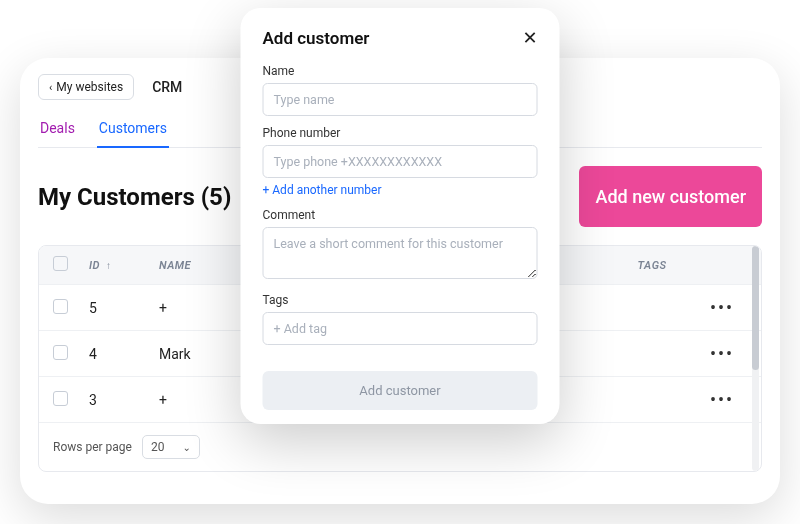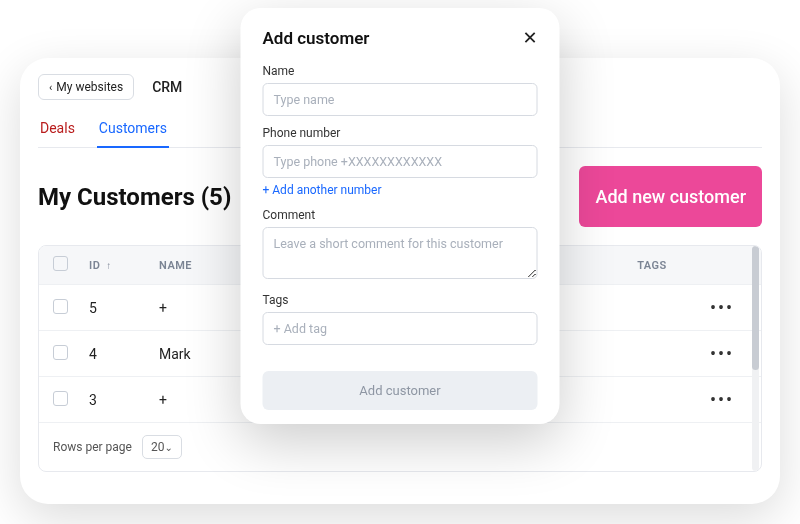--- a/index.html
+++ b/index.html
@@ -7,44 +7,44 @@
 
 
 .bg-card { position: absolute; left: 20px; top: 58px; right: 20px; bottom: 20px; background: #fff; border-radius: 28px; box-shadow: 0 14px 48px rgba(0,0,0,0.14); padding: 16px 18px; overflow: hidden; }
 
 .topbar { display:flex; align-items:center; gap:12px; margin-bottom:14px; }
 .back-btn { display:flex; align-items:center; gap:4px; background:#fff; border:1px solid #d9dde3; border-radius:6px; padding:5px 10px; font-size:12px; color:#222; cursor:pointer; }
 .back-btn .chev { font-size:11px; }
 .crm-title { font-size:14px; font-weight:500; color:#222; padding-left:6px; }
 
 .tabs { display:flex; gap:20px; border-bottom:1px solid #e7e9ee; margin-bottom:18px; }
-.tab { padding:6px 2px 10px; font-size:14px; color:#b91c1c; cursor:pointer; position:relative; }
+.tab { padding:6px 2px 10px; font-size:14px; color:#a21caf; cursor:pointer; position:relative; }
 .tab.active { color:#1968ff; border-bottom:2px solid #1968ff; margin-bottom:-1px; }
 
 .heading-row { display:flex; justify-content:space-between; align-items:center; margin-bottom:18px; }
 .heading { font-size:24px; font-weight:700; color:#111; }
 .primary-btn { background:#ec4899; color:#fff; border:none; border-radius:6px; padding:20px 16px; font-size:18px; font-weight:500; cursor:pointer; }
 
 .table { border:1px solid #e7e9ee; border-radius:8px; overflow:hidden; position:relative; }
-.thead { display:flex; align-items:center; background:#f6f7f9; padding:10px 14px; font-size:11px; letter-spacing:.5px; color:#7b8494; font-weight:600; }
+.thead { display:flex; align-items:center; background:#f6f7f9; padding:10px 14px; font-size:11px; letter-spacing:.5px; color:#7b8494; font-weight:600;font-style:italic; }
 .trow { display:flex; align-items:center; padding:12px 14px; border-top:1px solid #eef0f3; font-size:14px; color:#222; }
 .c-chk { width:36px; }
 .c-id  { width:70px; display:flex; align-items:center; gap:6px; }
 .c-name{ width:120px; }
 .c-ph  { flex:1; color:#222; }
 .c-tags{ width:90px; text-align:center; }
 .c-act { width:50px; text-align:center; color:#333; }
 .chk { width:15px; height:15px; border:1.5px solid #c7cdd6; border-radius:3px; display:inline-block; }
 .up { font-size:10px; }
 .dots { font-size:18px; letter-spacing:2px; cursor:pointer; }
 .scrollbar { position:absolute; right:2px; top:0; bottom:0; width:7px; background:#f0f1f3; border-radius:4px; }
 .scrollthumb { position:absolute; right:2px; top:0; width:7px; height:55%; background:#c8ccd3; border-radius:4px; }
 
 .footer-row { display:flex; align-items:center; gap:10px; padding:12px 14px; border-top:1px solid #eef0f3; font-size:12px; color:#555; }
-.select { border:1px solid #d9dde3; border-radius:5px; padding:4px 8px; display:flex; align-items:center; gap:0; cursor:pointer; }
+.select { border:1px solid #d9dde3; border-radius:5px; padding:4px 8px; display:flex; align-items:center; gap:18px; cursor:pointer; }
 .select .caret { font-size:10px; }
 
 
 .modal { position:absolute; left:50%; transform:translateX(-50%); top:8px; width:319px; background:#fff; border-radius:20px; box-shadow:0 18px 56px rgba(0,0,0,0.20); padding:20px 22px 14px; z-index:10; }
 .modal-head { display:flex; justify-content:space-between; align-items:center; margin-bottom:16px; }
 .modal-title { font-size:17px; font-weight:600; color:#111; }
 .close { font-size:18px; color:#222; cursor:pointer; line-height:1; }
 .field { margin-bottom:10px; }
 .label { font-size:12px; color:#333; margin-bottom:5px; display:block; }
 .inp { width:100%; border:1px solid #d6dae1; border-radius:5px; padding:8px 10px; font-size:12.5px; color:#222; }

